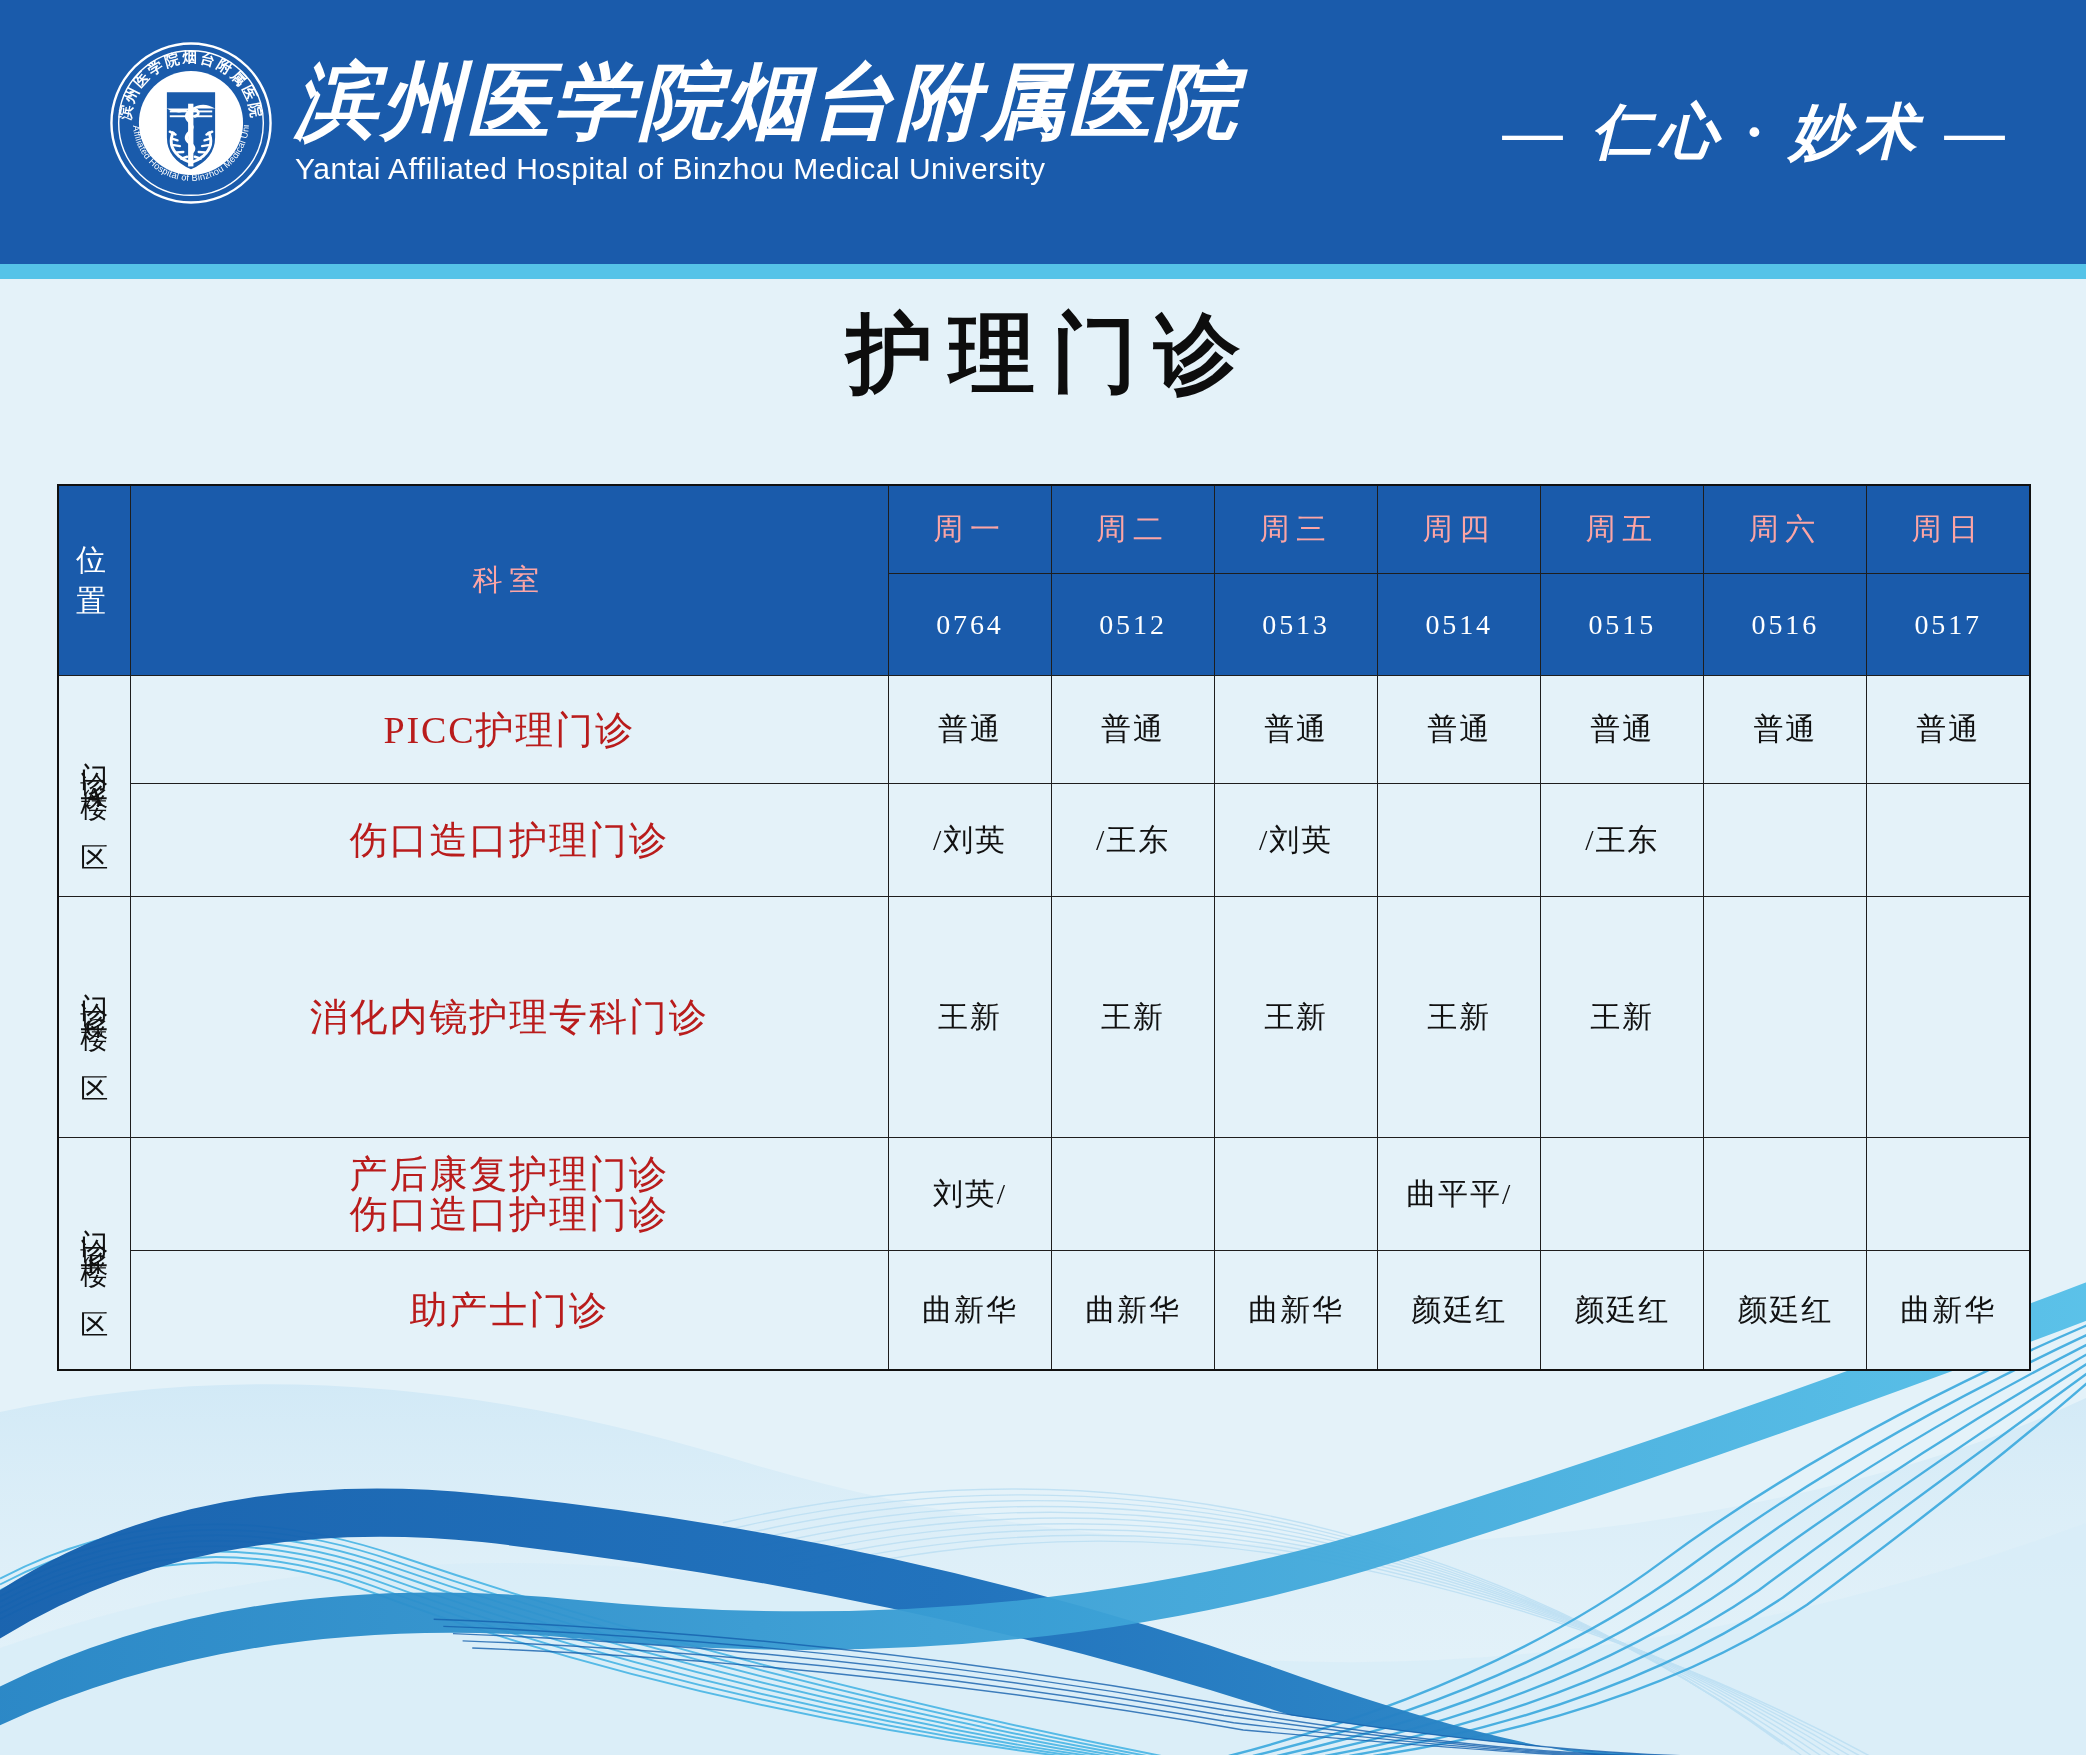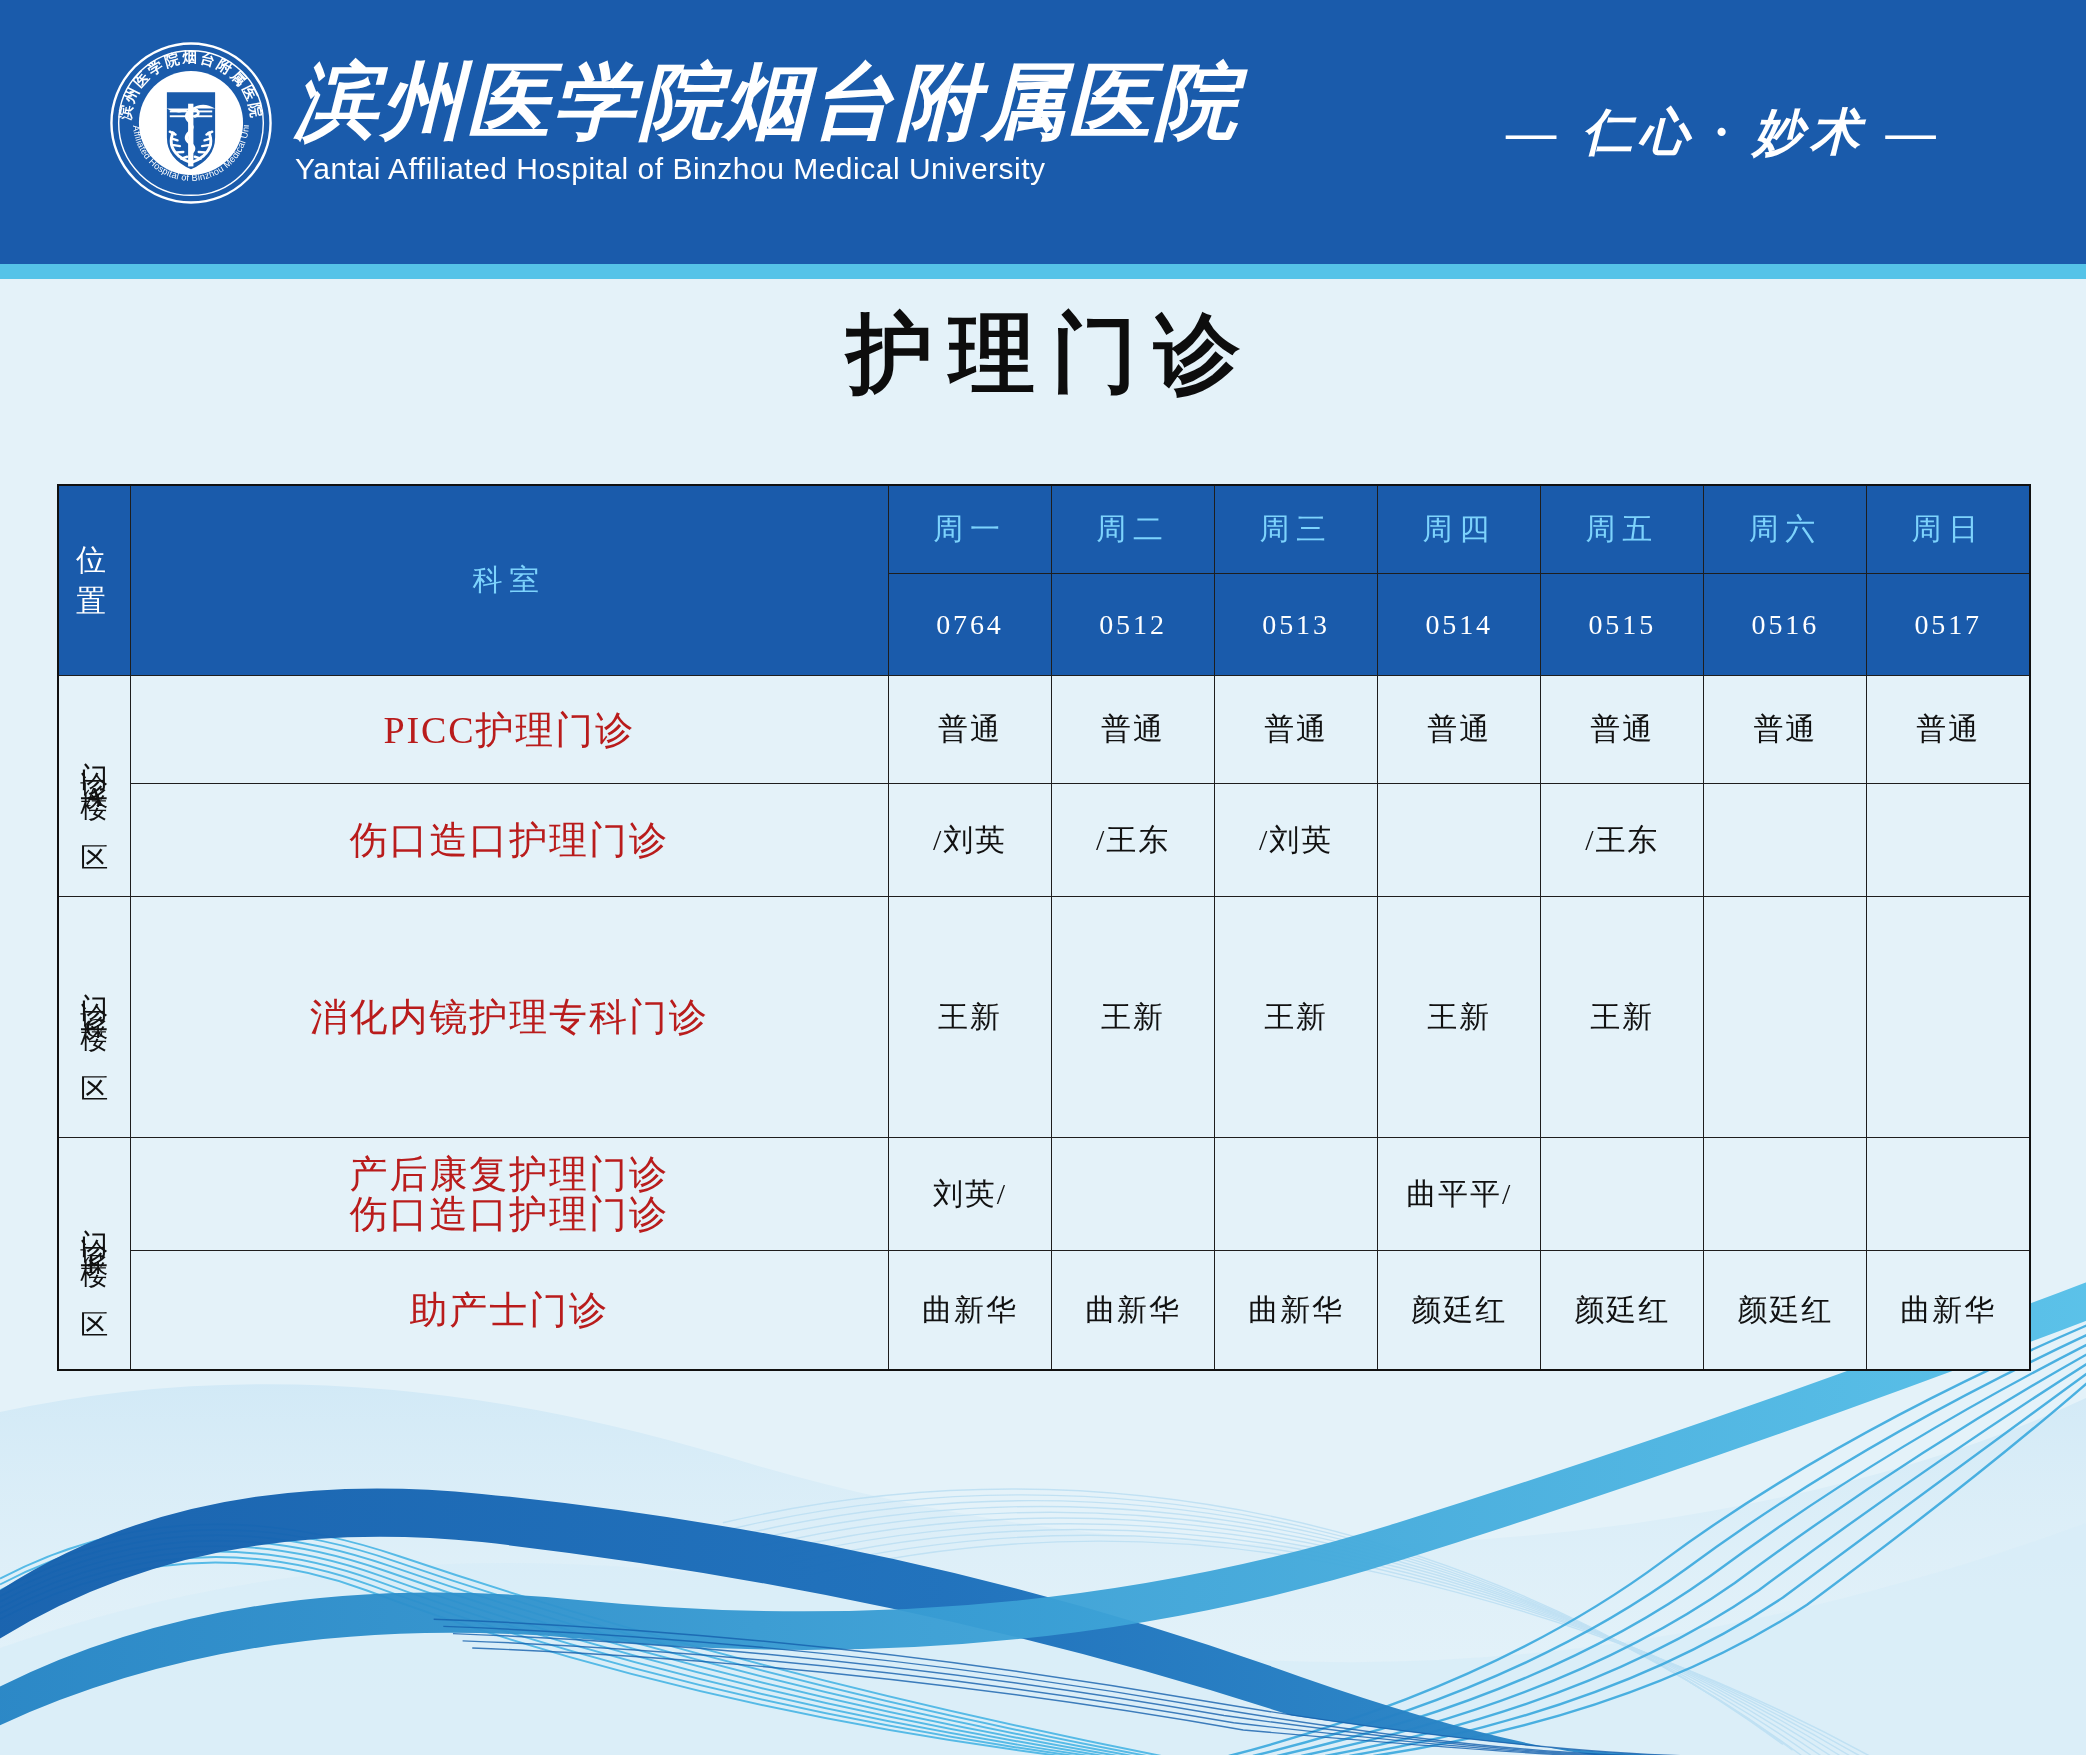--- a/index.html
+++ b/index.html
@@ -32,21 +32,21 @@
     font-size:83px;line-height:91px;color:#ffffff;
     letter-spacing:2.9px;white-space:nowrap;
   }
   #brand-en{
     font-family:"Liberation Sans","DejaVu Sans",sans-serif;
     font-size:30px;line-height:36px;color:#ffffff;
     letter-spacing:0.5px;white-space:nowrap;margin-top:2.9px;
   }
   #tagline{
     position:absolute;left:1503px;top:96px;width:443px;height:72px;
-    color:#ffffff;font-size:50px;line-height:72px;
+    color:#ffffff;font-size:60px;line-height:72px;
     font-family:"Liberation Serif","DejaVu Serif",serif;
     font-style:italic;font-weight:bold;
     letter-spacing:6.7px;text-align:center;white-space:nowrap;
   }
 
   
   #page-title{
     position:absolute;left:8px;top:306px;width:2087px;
     text-align:center;
     font-family:"Liberation Serif","DejaVu Serif",serif;
@@ -70,21 +70,21 @@
     margin-top:48px;
   }
   #schedule-table td,#schedule-table th{
     border:1.4px solid #1e1e1e;
     padding:0;
     text-align:center;vertical-align:middle;
     background:#e4f2f9;
     font-weight:normal;
   }
   .hd{
-    background:#1a5bab !important;color:#7dd3fc;
+    background:#1a5bab !important;color:#fca5a5;
     font-size:30px;letter-spacing:6.7px;
   }
   .hd-date{
     background:#1a5bab !important;color:#ffffff;
     font-size:28px;letter-spacing:2.9px;
   }
   .col-loc{width:72px;}
   .col-dept{width:758px;}
   .col-day{width:163px;}
 

